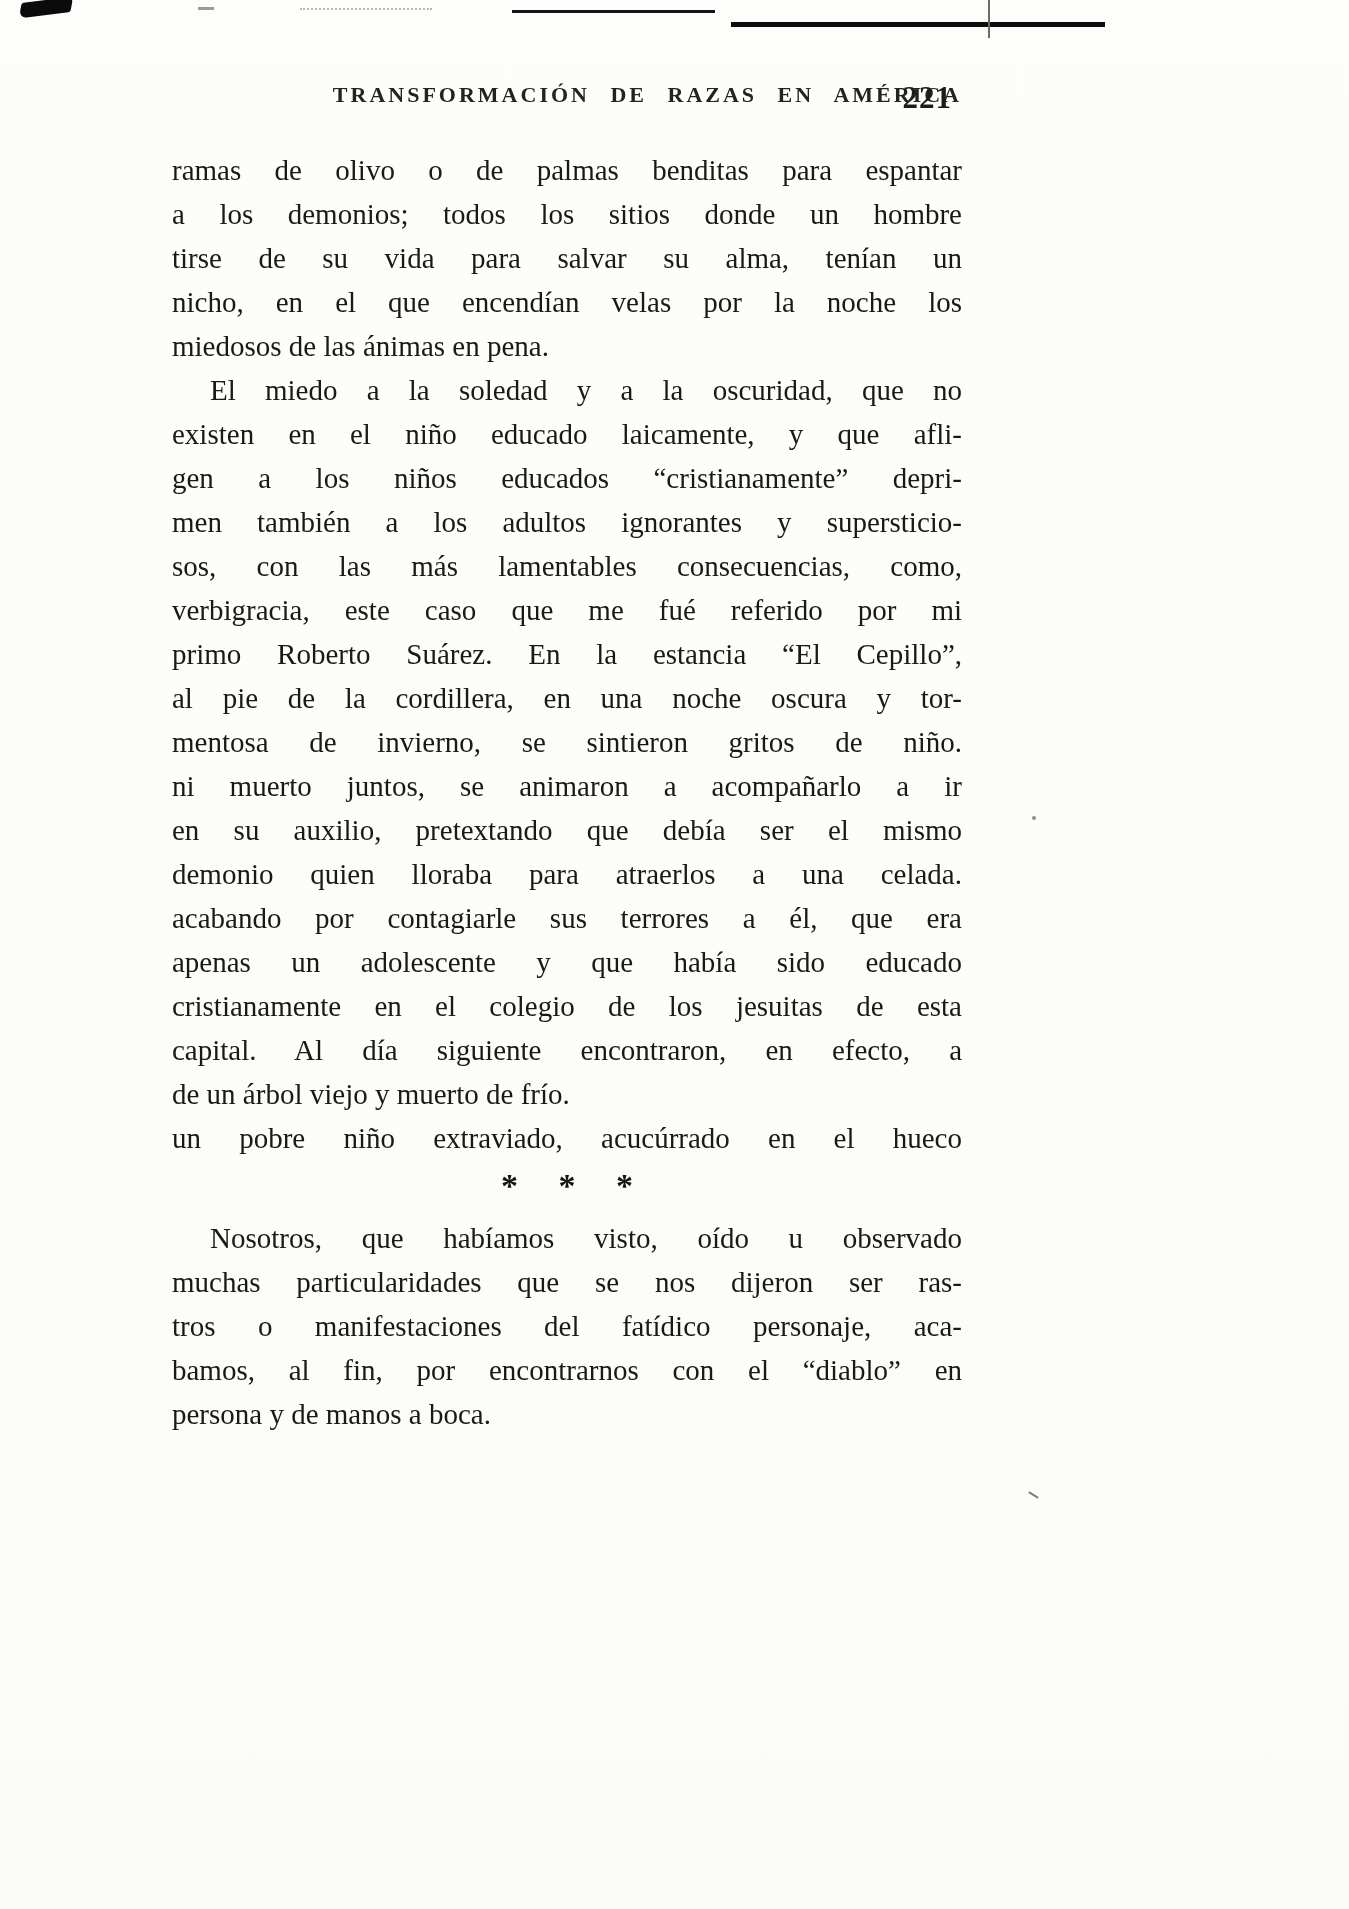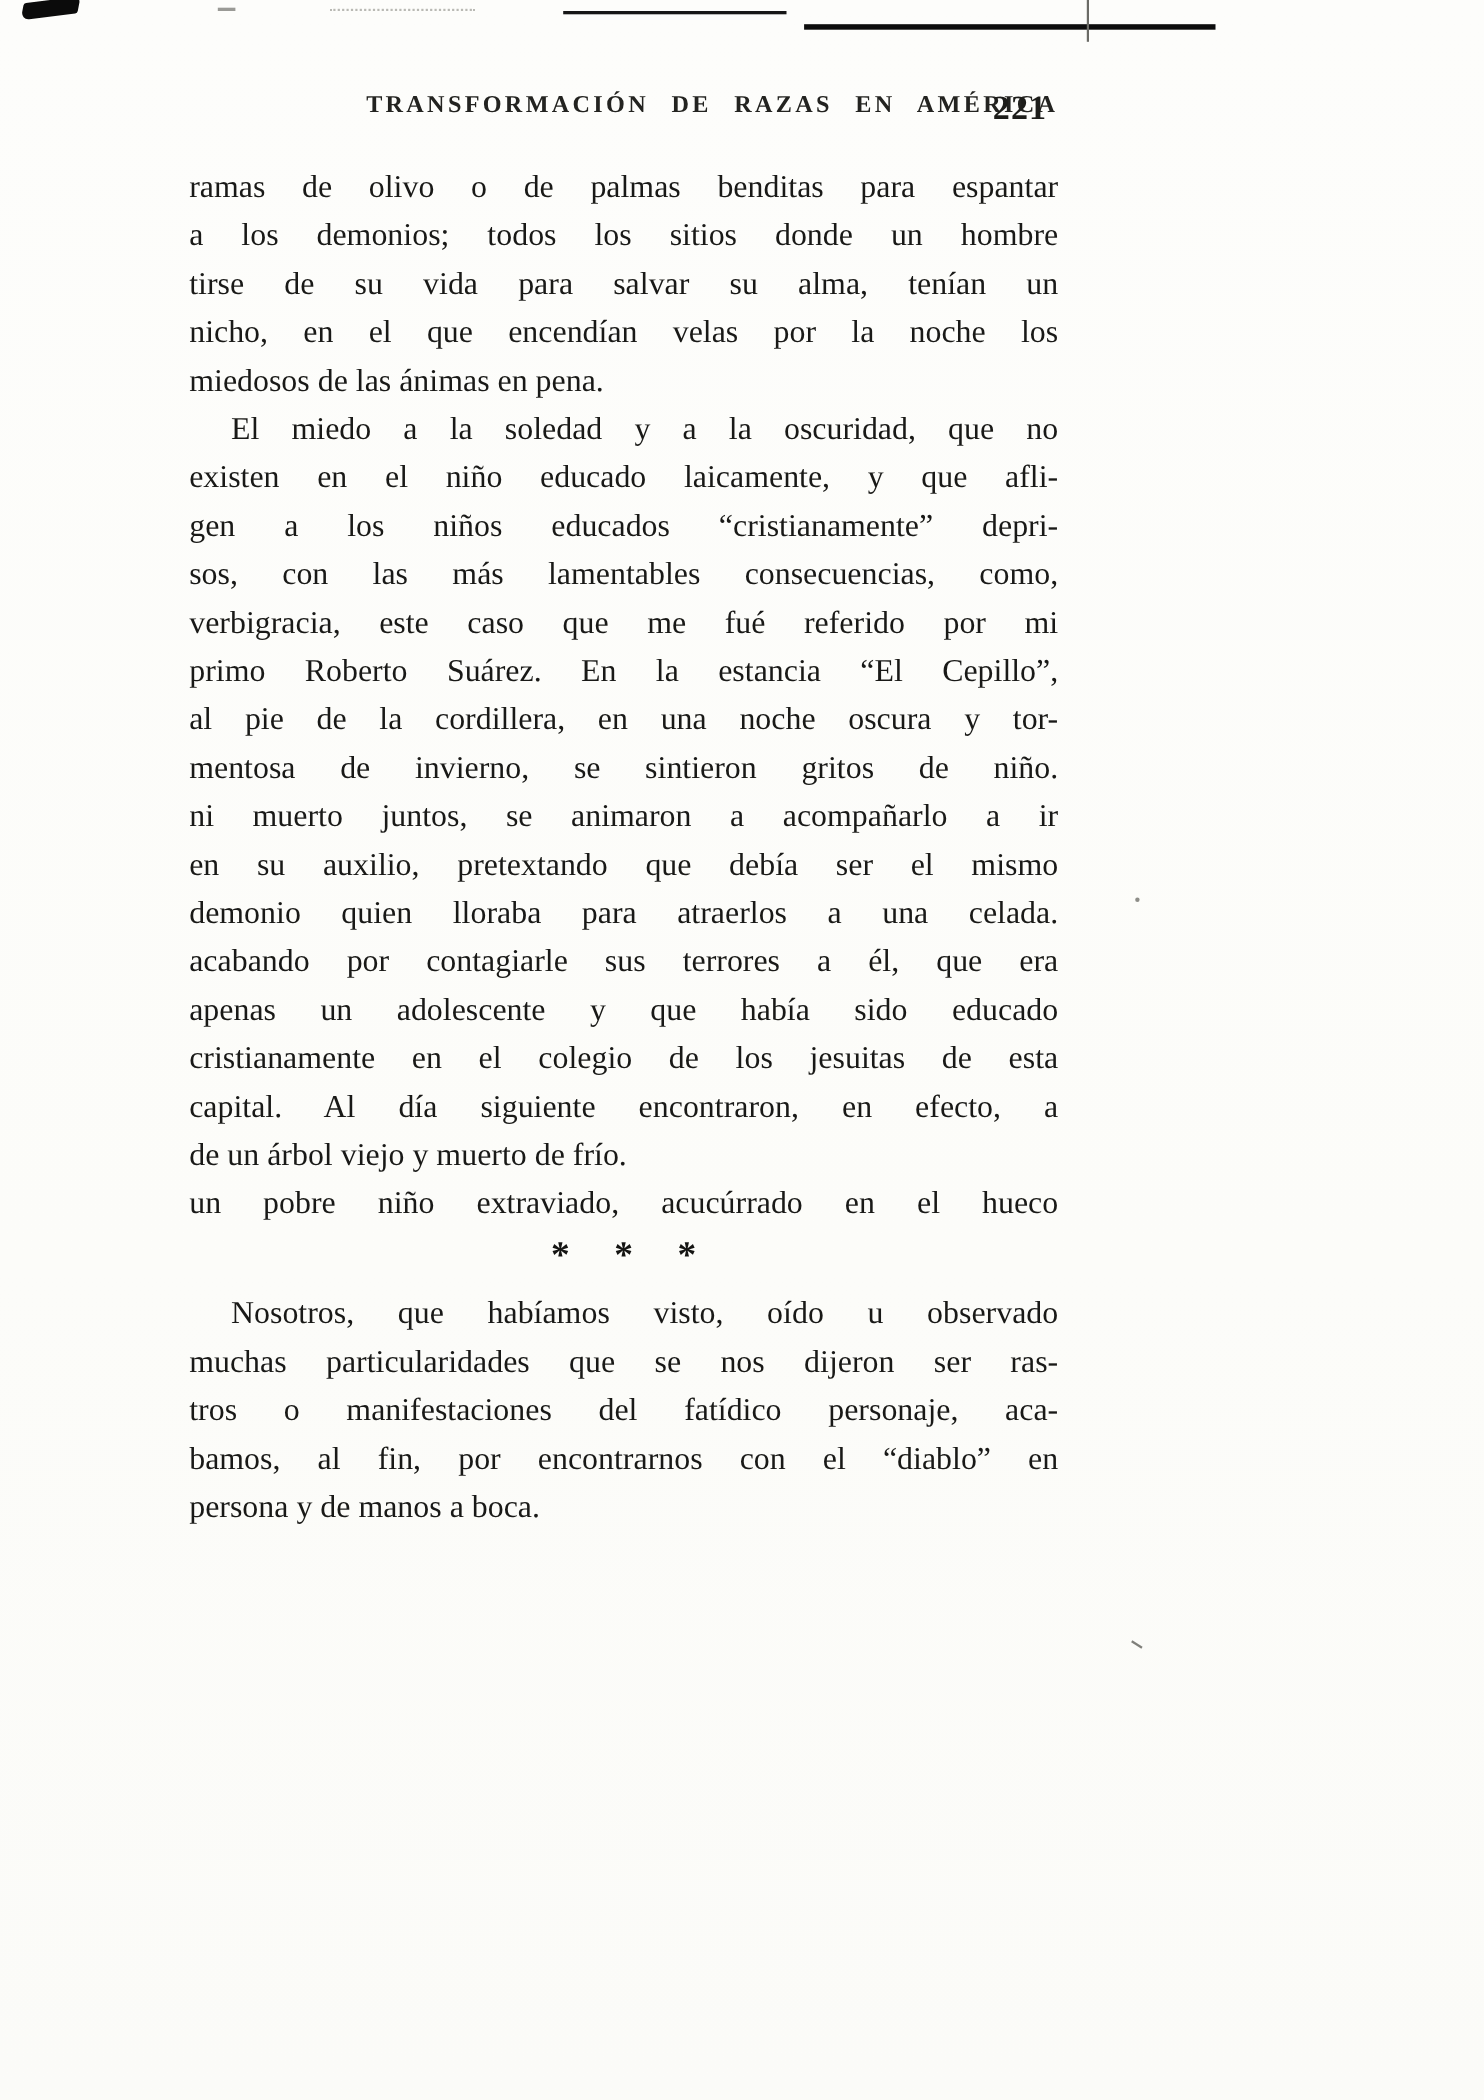--- a/index.html
+++ b/index.html
@@ -156,20 +156,21 @@
         <div class="line">ramas de olivo o de palmas benditas para espantar</div>
         <div class="line">a los demonios; todos los sitios donde un hombre</div>
         <div class="line">tirse de su vida para salvar su alma, tenían un</div>
         <div class="line">nicho, en el que encendían velas por la noche los</div>
         <div class="line last-line">miedosos de las ánimas en pena.</div>
       </div>
       <div class="paragraph">
         <div class="line indented">El miedo a la soledad y a la oscuridad, que no</div>
         <div class="line">existen en el niño educado laicamente, y que afli-</div>
         <div class="line">gen a los niños educados “cristianamente” depri-</div>
+        <div class="line">men también a los adultos ignorantes y supersticio-</div>
         <div class="line">sos, con las más lamentables consecuencias, como,</div>
         <div class="line">verbigracia, este caso que me fué referido por mi</div>
         <div class="line">primo Roberto Suárez. En la estancia “El Cepillo”,</div>
         <div class="line">al pie de la cordillera, en una noche oscura y tor-</div>
         <div class="line">mentosa de invierno, se sintieron gritos de niño.</div>
         <div class="line">ni muerto juntos, se animaron a acompañarlo a ir</div>
         <div class="line">en su auxilio, pretextando que debía ser el mismo</div>
         <div class="line">demonio quien lloraba para atraerlos a una celada.</div>
         <div class="line">acabando por contagiarle sus terrores a él, que era</div>
         <div class="line">apenas un adolescente y que había sido educado</div>

